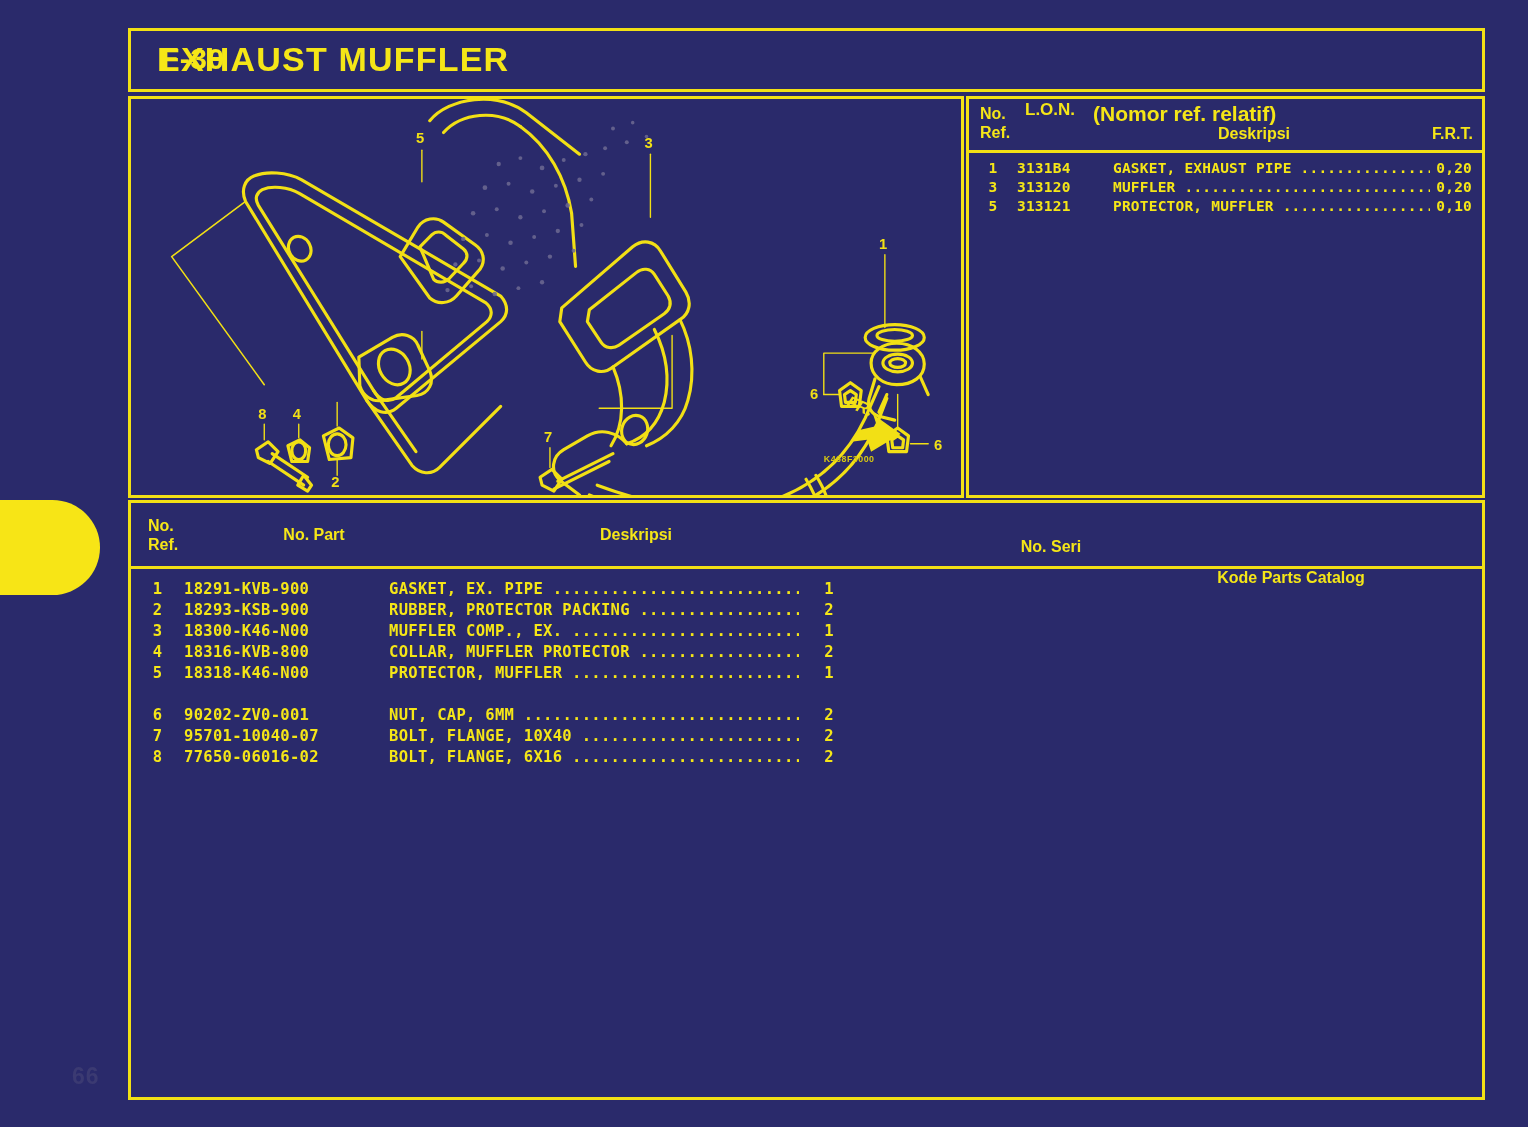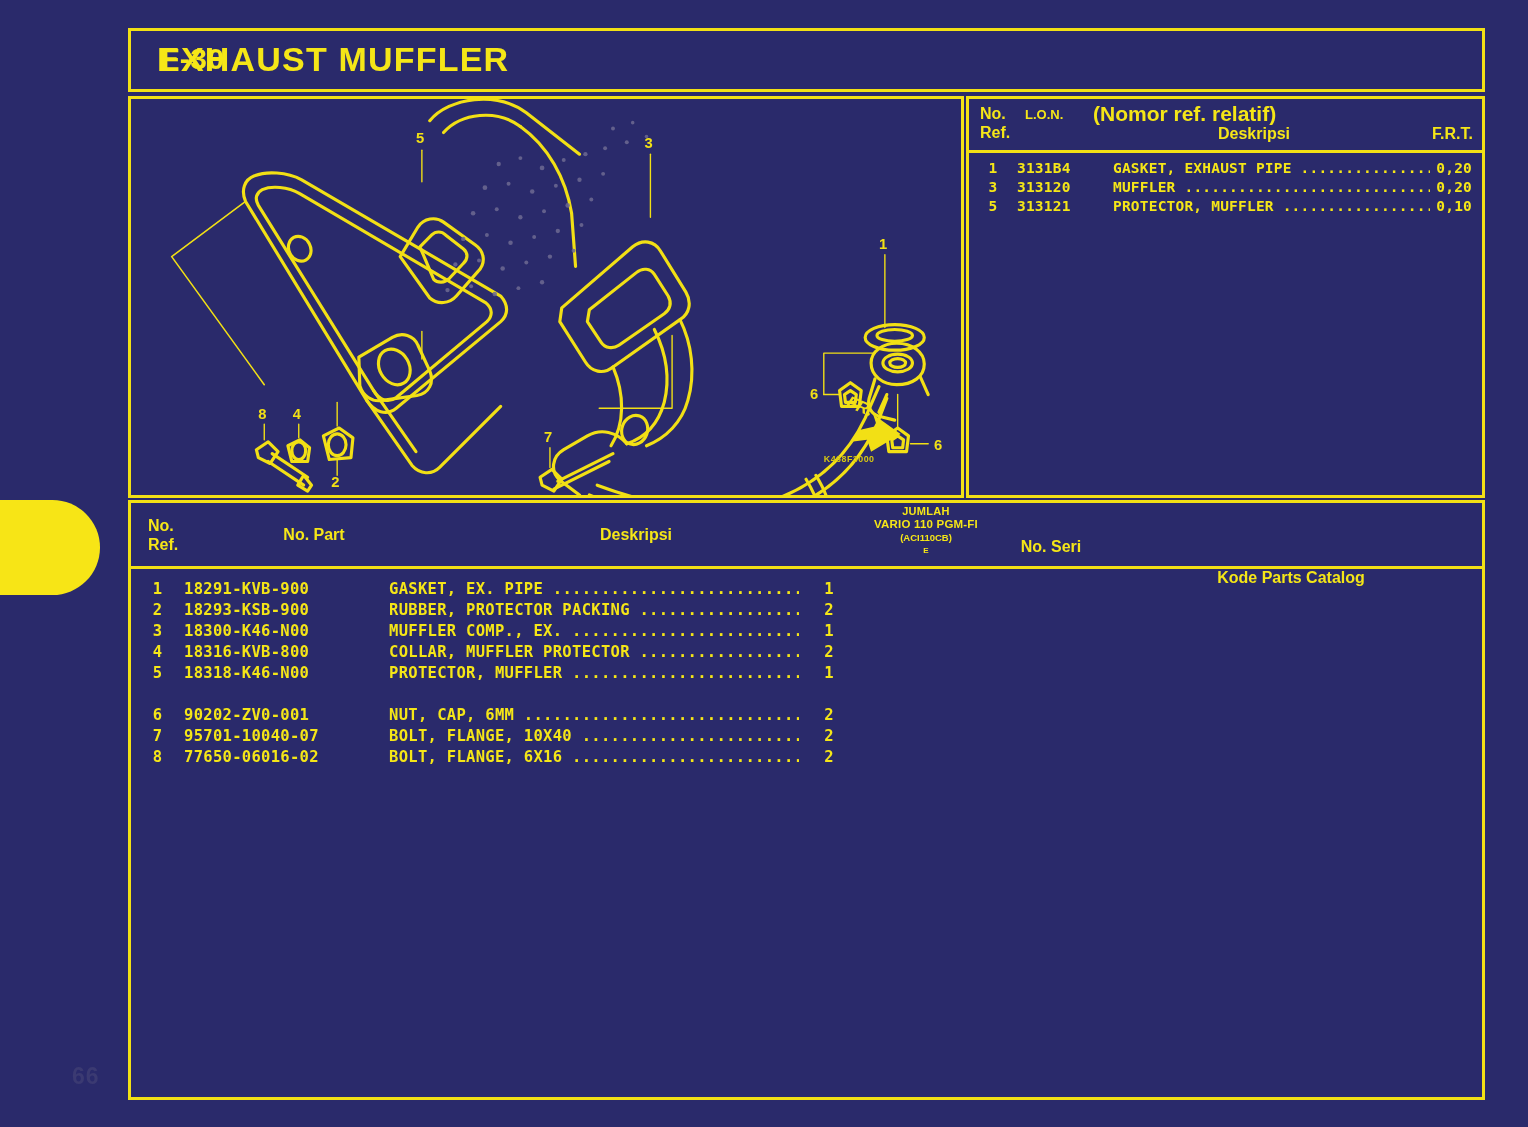--- a/index.html
+++ b/index.html
@@ -101,22 +101,22 @@
     font-weight: bold;
   }
   #ref-head .h-noref {
     position: absolute;
     left: 11px; top: 5px;
     font-size: 16px;
     line-height: 19px;
   }
   #ref-head .h-lon {
     position: absolute;
-    left: 56px; top: 8px;
-    font-size: 13px;
+    left: 56px; top: 1px;
+    font-size: 17px;
   }
   #ref-head .h-rel {
     position: absolute;
     left: 124px; top: 3px;
     font-size: 21px;
     font-weight: bold;
   }
   #ref-head .h-desk {
     position: absolute;
     left: 249px; top: 26px;
@@ -458,26 +458,20 @@
 </div>
 
 <div class="panel" id="parts-panel">
   <div id="parts-head">
     <div class="ph ph-noref">
       <div>No.</div>
       <div>Ref.</div>
     </div>
     <div class="ph ph-nopart">No. Part</div>
     <div class="ph ph-desk">Deskripsi</div>
-    <div class="ph ph-jumlah">
-      <div class="j1">JUMLAH</div>
-      <div class="j2">VARIO 110 PGM-FI</div>
-      <div class="j3">(ACI110CB)</div>
-      <div class="j4">E</div>
-    </div>
     <div class="ph ph-seri">No. Seri</div>
     <div class="ph ph-kode">Kode Parts Catalog</div>
   </div>
 
   <div id="parts-body">
     <div class="part-row">
       <span class="p-no">1</span>
       <span class="p-part">18291-KVB-900</span>
       <span class="p-desc"><span>GASKET, EX. PIPE</span> <span>..............................</span></span>
       <span class="p-qty">1</span>

